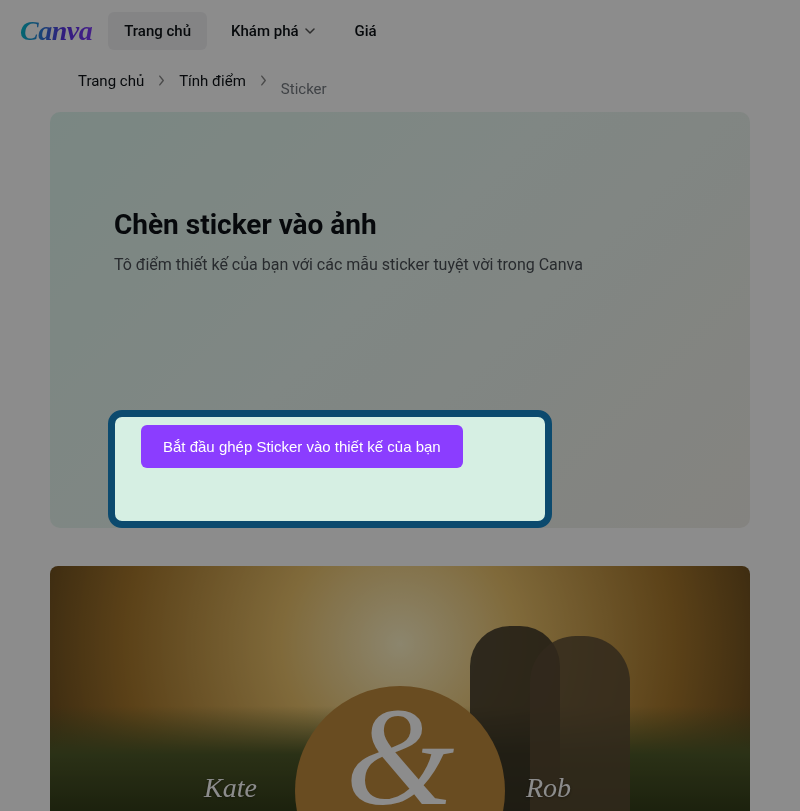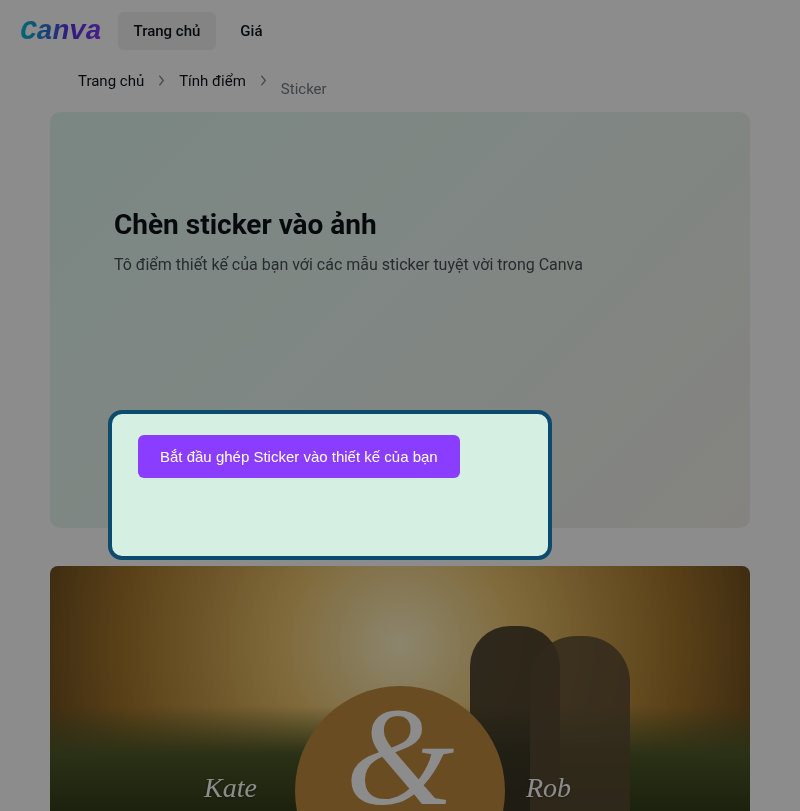--- a/index.html
+++ b/index.html
@@ -22,21 +22,21 @@
 
   
   .topnav {
     display: flex;
     align-items: center;
     gap: 8px;
     padding: 10px 20px 6px 20px;
     height: 58px;
   }
   .logo {
-    font-family: Liberation Mono, monospace;
+    font-family: Liberation Serif, serif;
     font-size: 28px;
     font-weight: 700;
     font-style: italic;
     letter-spacing: -0.5px;
     background: linear-gradient(95deg,#00c4cc 0%,#5a32e6 55%,#8b3dff 100%);
     -webkit-background-clip: text;
     background-clip: text;
     -webkit-text-fill-color: transparent;
     color: transparent;
     padding-right: 8px;
@@ -103,28 +103,28 @@
     border: none;
     cursor: pointer;
   }
 
   
   .highlight-frame {
     position: absolute;
     left: 108px;
     top: 410px;
     width: 444px;
-    height: 150px;
+    height: 118px;
     background: #d6efe3;
-    border: 4px solid #0c4a6e;
+    border: 7px solid #0c4a6e;
     border-radius: 14px;
     z-index: 60;
     display: flex;
     align-items: flex-start;
-    padding: 21px 26px;
+    padding: 8px 26px;
   }
   .highlight-frame .cta-btn { pointer-events: auto; }
 
   
   .example {
     margin: 38px 50px 0 50px;
     height: 260px;
     border-radius: 8px;
     overflow: hidden;
     position: relative;
@@ -190,20 +190,28 @@
   }
   .name.left { left: 154px; }
   .name.right { left: 476px; text-align: right; }
 </style>
 </head>
 <body>
 
 <div class="topnav">
   <span class="logo">Canva</span>
   <span class="nav-item active">Trang chủ</span>
+  <span class="nav-item">
+    <span>Khám phá</span>
+    <span class="chev">
+      <svg viewBox="0 0 10 10" width="10" height="10">
+          <path d="M1 3 L5 7 L9 3" stroke="#555" stroke-width="1.5" fill="none" stroke-linecap="round" stroke-linejoin="round"></path>
+        </svg>
+    </span>
+  </span>
   <span class="nav-item">Giá</span>
 </div>
 
 <div class="crumbs">
   <span class="crumb">Trang chủ</span>
   <span class="crumb-sep">
     <svg viewBox="0 0 8 12" width="7" height="11">
         <path d="M2 1 L6 6 L2 11" stroke="#888" stroke-width="1.6" fill="none" stroke-linecap="round" stroke-linejoin="round"></path>
       </svg>
   </span>

